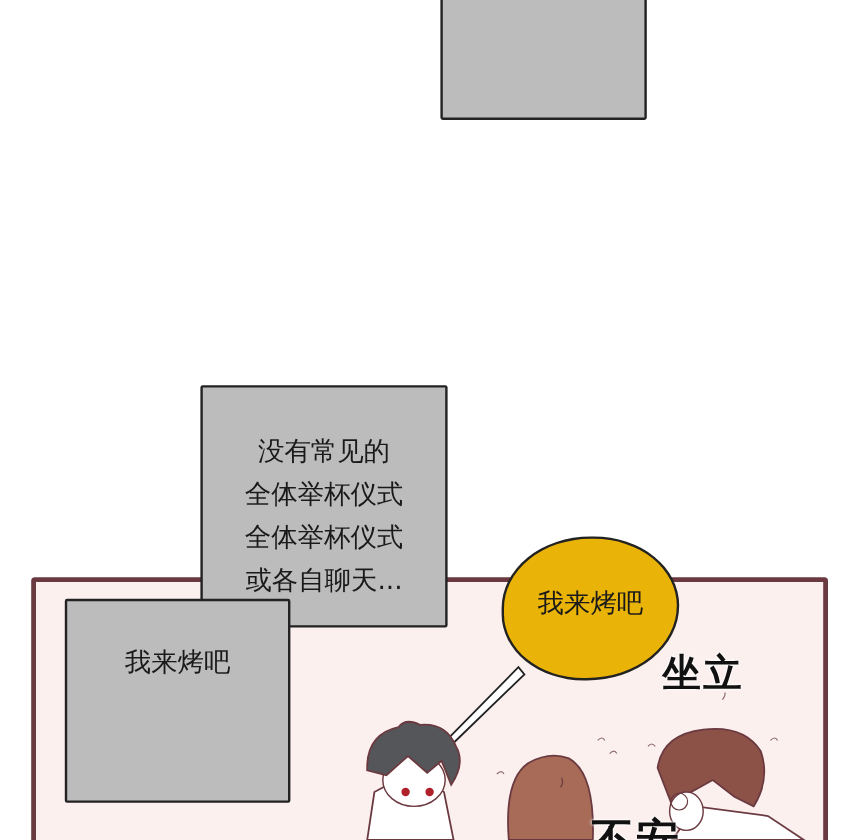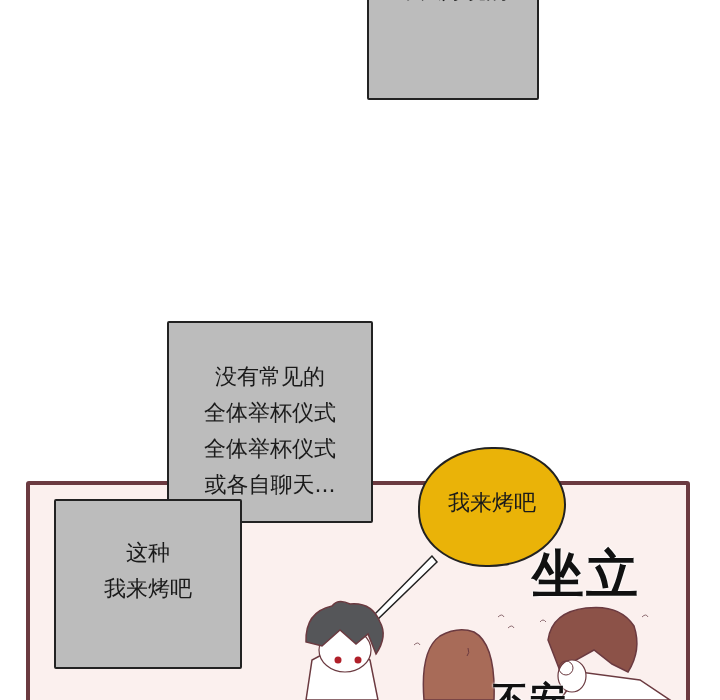--- a/index.html
+++ b/index.html
@@ -29,42 +29,41 @@
       position: absolute; left: 418px; top: 447px; width: 148px; height: 120px;
       background: #eab308; border: 2px solid #222; border-radius: 50% 48% 52% 46%;
       z-index: 5; display: flex; align-items: center; justify-content: center;
       font-size: 22px; color: #1a1a1a; box-sizing: border-box; padding-bottom: 8px;
     }
     .sfx {
       position: absolute; font-weight: bold; color: #111; z-index: 5;
       font-family: "DejaVu Sans", sans-serif; letter-spacing: 2px;
       text-shadow: 0 0 2px #fff, 0 0 3px #fff;
     }
-    #sfx-sit { left: 532px; top: 540px; font-size: 52px; }
+    #sfx-sit { left: 552px; top: 540px; font-size: 32px; }
     #sfx-uneasy { left: 492px; top: 676px; font-size: 36px; }
     svg.art { position: absolute; left: 0; top: 0; z-index: 4; pointer-events: none; }
   </style>
 </head>
 <body>
 
 <div class="caption" id="cap-top">
   <span class="line" style="margin-top:-6px;">不大好说的</span>
 </div>
 
 <div id="panel"></div>
 
 <div class="caption" id="cap-mid">
   <span class="line">没有常见的</span>
   <span class="line">全体举杯仪式</span>
   <span class="line">全体举杯仪式</span>
   <span class="line">或各自聊天...</span>
 </div>
 
 <div class="caption" id="cap-low">
-  <span class="line">这种</span>
   <span class="line">我来烤吧</span>
 </div>
 
 <div id="bubble">
   <span>我来烤吧</span>
 </div>
 
 <svg class="art" width="720" height="700">
 
   <path d="M432 556 L372 617 L377 620 L437 562 Z" fill="#fff" stroke="#222" stroke-width="1.5"></path>

